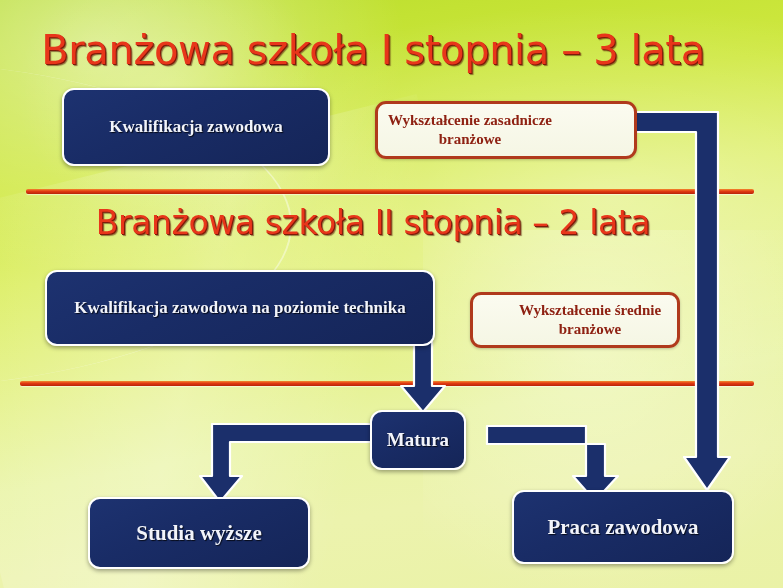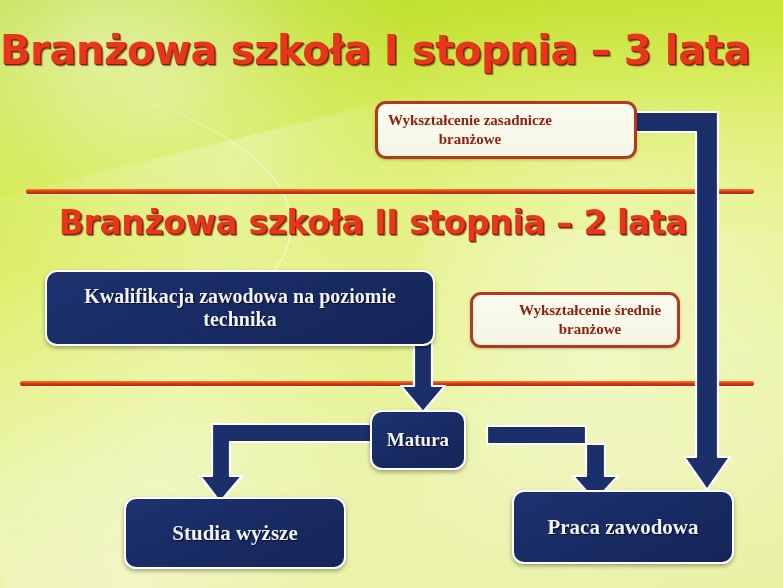--- a/index.html
+++ b/index.html
@@ -62,21 +62,21 @@
     pointer-events: none;
   }
 
   
   .heading {
     position: absolute;
     left: 0;
     width: 746px;
     text-align: center;
     font-family: "DejaVu Sans", sans-serif;
-    font-weight: bold;
+    font-weight: normal;
     color: #e8361a;
     letter-spacing: -0.4px;
     text-shadow:
       1px 1px 0 #7d1a08,
       2px 2px 1px rgba(80,20,5,0.55);
     white-space: nowrap;
   }
   #heading-1 { top: 27px; font-size: 40px; }
   #heading-2 { top: 203px; font-size: 33px; }
 
@@ -104,23 +104,23 @@
     justify-content: center;
     color: #f2f4fb;
     font-family: "Liberation Serif", serif;
     font-weight: bold;
     text-align: center;
     line-height: 1.15;
     text-shadow: 1px 1px 1px rgba(0,0,0,0.75);
   }
 
   #box-kwalifikacja-zawodowa { left: 62px;  top: 88px;  width: 268px; height: 78px;  font-size: 17px; }
-  #box-kwalifikacja-technika  { left: 45px;  top: 270px; width: 390px; height: 76px;  font-size: 20px; }
+  #box-kwalifikacja-technika  { left: 45px;  top: 270px; width: 390px; height: 76px;  font-size: 17px; }
   #box-matura                 { left: 370px; top: 410px; width: 96px; height: 60px;  font-size: 19px; }
-  #box-studia-wyzsze          { left: 88px;  top: 497px; width: 222px; height: 72px;  font-size: 21px; margin-left: 36px; }
+  #box-studia-wyzsze          { left: 88px;  top: 497px; width: 222px; height: 72px;  font-size: 21px; }
   #box-praca-zawodowa         { left: 512px; top: 490px; width: 222px; height: 74px;  font-size: 21px; }
 
   
   .cream-box {
     position: absolute;
     box-sizing: border-box;
     background: linear-gradient(180deg, #fbfbf0 0%, #f5f6e4 100%);
     border: 3px solid #b03a1c;
     border-radius: 11px;
     box-shadow: 0 1px 3px rgba(0,0,0,0.22);
@@ -210,20 +210,23 @@
                L 118,20
                L 118,52
                L 131,52
                L 108,77
                L 86,52
                L 99,52
                L 99,2 Z"></path>
     </svg>
   </div>
 
+  <div class="navy-box" id="box-kwalifikacja-zawodowa">
+    <span>Kwalifikacja zawodowa</span>
+  </div>
 
   <div class="cream-box" id="box-wyksztalcenie-zasadnicze">
     <span>
       <span>Wykształcenie zasadnicze</span><br>
       <span>branżowe</span>
     </span>
   </div>
 
   <div class="navy-box" id="box-kwalifikacja-technika">
     <span>Kwalifikacja zawodowa na poziomie technika</span>

